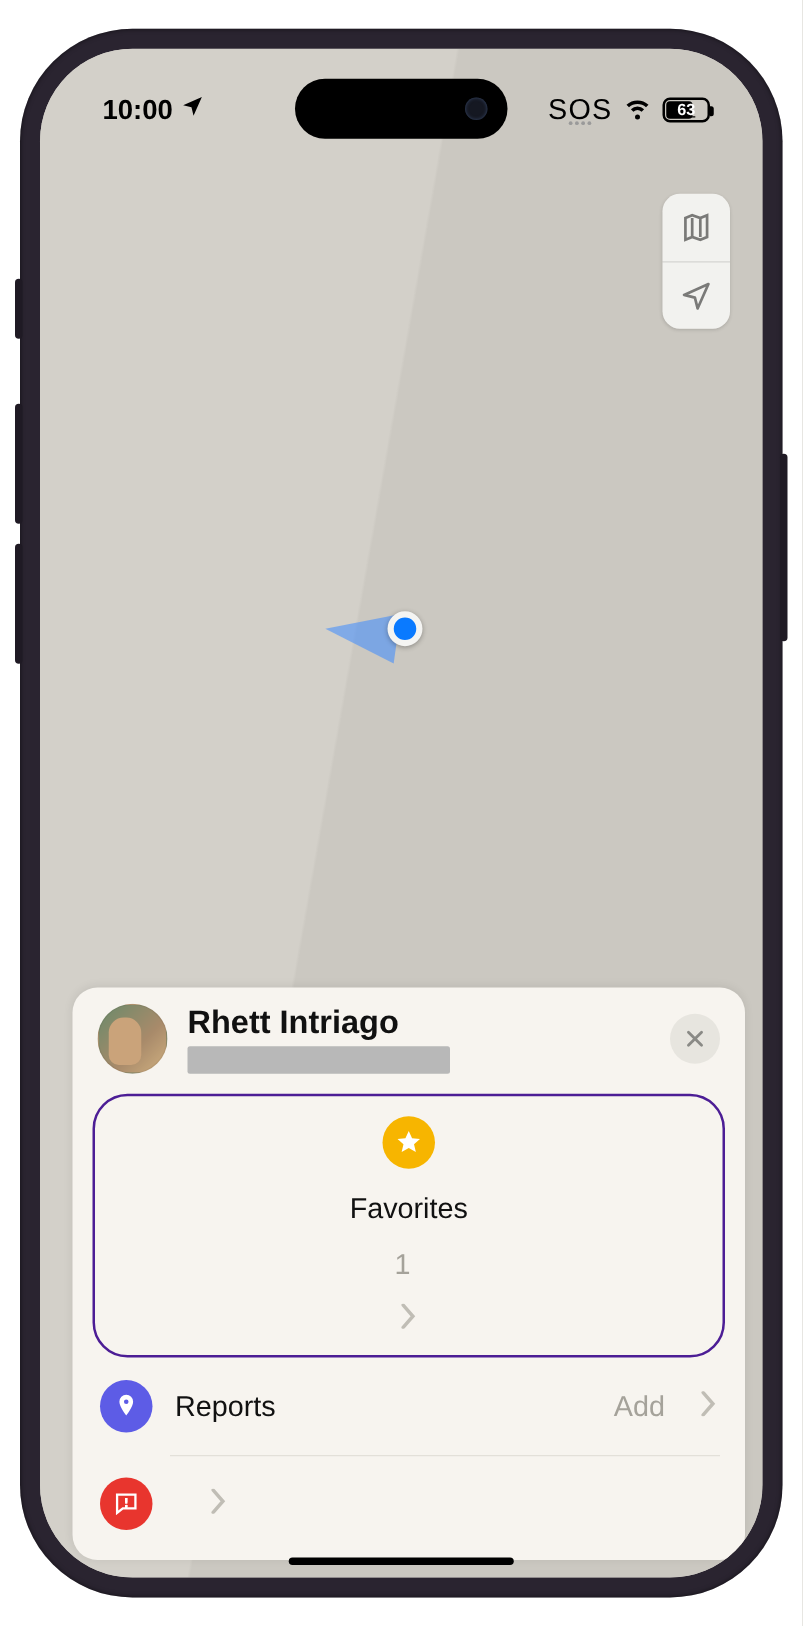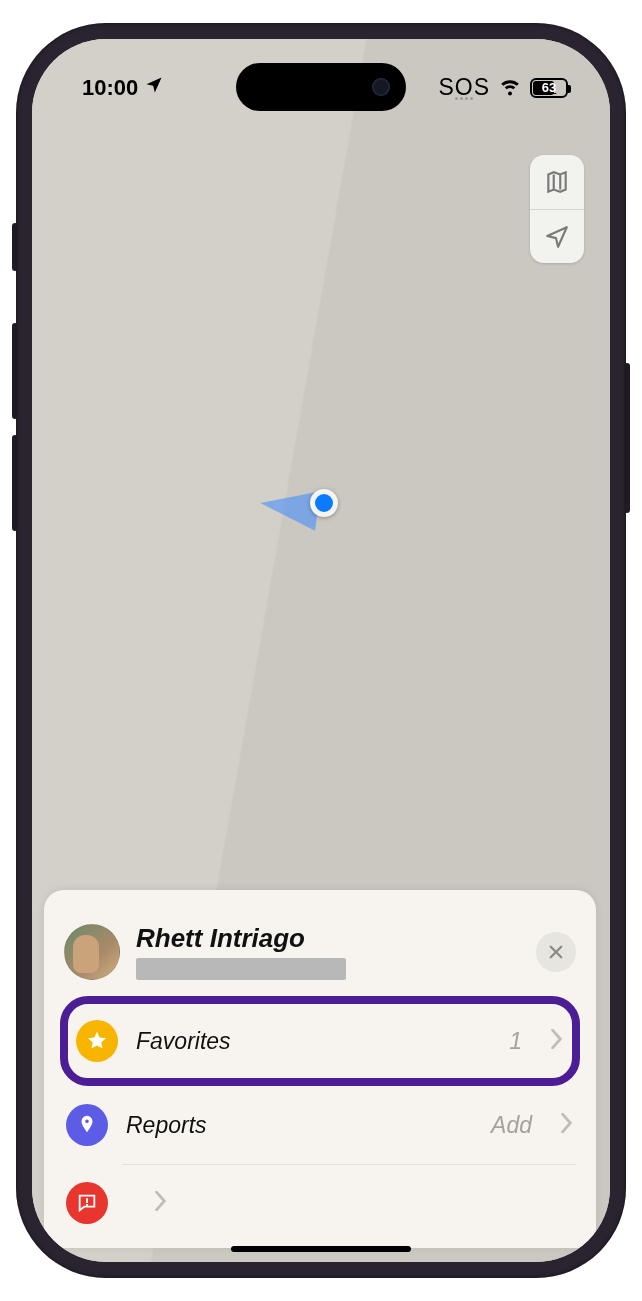--- a/index.html
+++ b/index.html
@@ -120,25 +120,24 @@
   }
   .map-controls .ctl{
     height:54px; display:flex; align-items:center; justify-content:center;
     color:#7a7a78;
   }
   .map-controls .ctl + .ctl{ border-top:1px solid rgba(0,0,0,.12);}
   .map-controls svg{ width:26px; height:26px; }
 
   
   .sheet{
-    position:absolute; left:12px; right:14px; bottom:14px;
+    position:absolute; left:26px; right:14px; bottom:14px;
     background:#f7f4ef; border-radius:20px;
-    z-index:20; padding: 33px 0 6px;
+    z-index:20; padding: 12px 0 6px;
     box-shadow: 0 -1px 8px rgba(0,0,0,.08);
-    font-style: italic;
   }
   .profile-row{
     display:flex; align-items:center; gap:16px;
     padding: 0 20px 16px;
   }
   .avatar{
     width:56px;height:56px;border-radius:50%;
     background: linear-gradient(135deg,#6a8a6a 0%, #a88a6a 60%, #d0b080 100%);
     border:1px solid rgba(0,0,0,.05);
     position:relative; overflow:hidden;
@@ -178,21 +177,21 @@
     flex-shrink:0;
   }
   .item .ic svg{ width:22px;height:22px; fill:#fff;}
   .lbl{ flex:1; font-size:23px; color:#111;}
   .val{ font-size:23px; color:#a5a29a; margin-right:10px;}
   .chev{ color:#c0bdb5;}
   .chev svg{width:14px;height:20px;}
 
   .highlight{
     margin: 0 16px; padding: 16px 8px 16px 8px;
-    border: 8px solid #4c1d95; border-radius: 28px;
+    border: 2px solid #4c1d95; border-radius: 28px; flex-direction: column;
   }
   .highlight::before{ display:none !important;}
   .highlight + .item::before{ display:none;}
 
   .ic-fav{ background:#f7b500;}
   .ic-guides{ background:#5d5ce6;}
   .ic-offline{ background:#a5a29a;}
   .ic-reports{ background:#e8352e;}
   .ic-prefs{ background:#a5a29a;}
 

